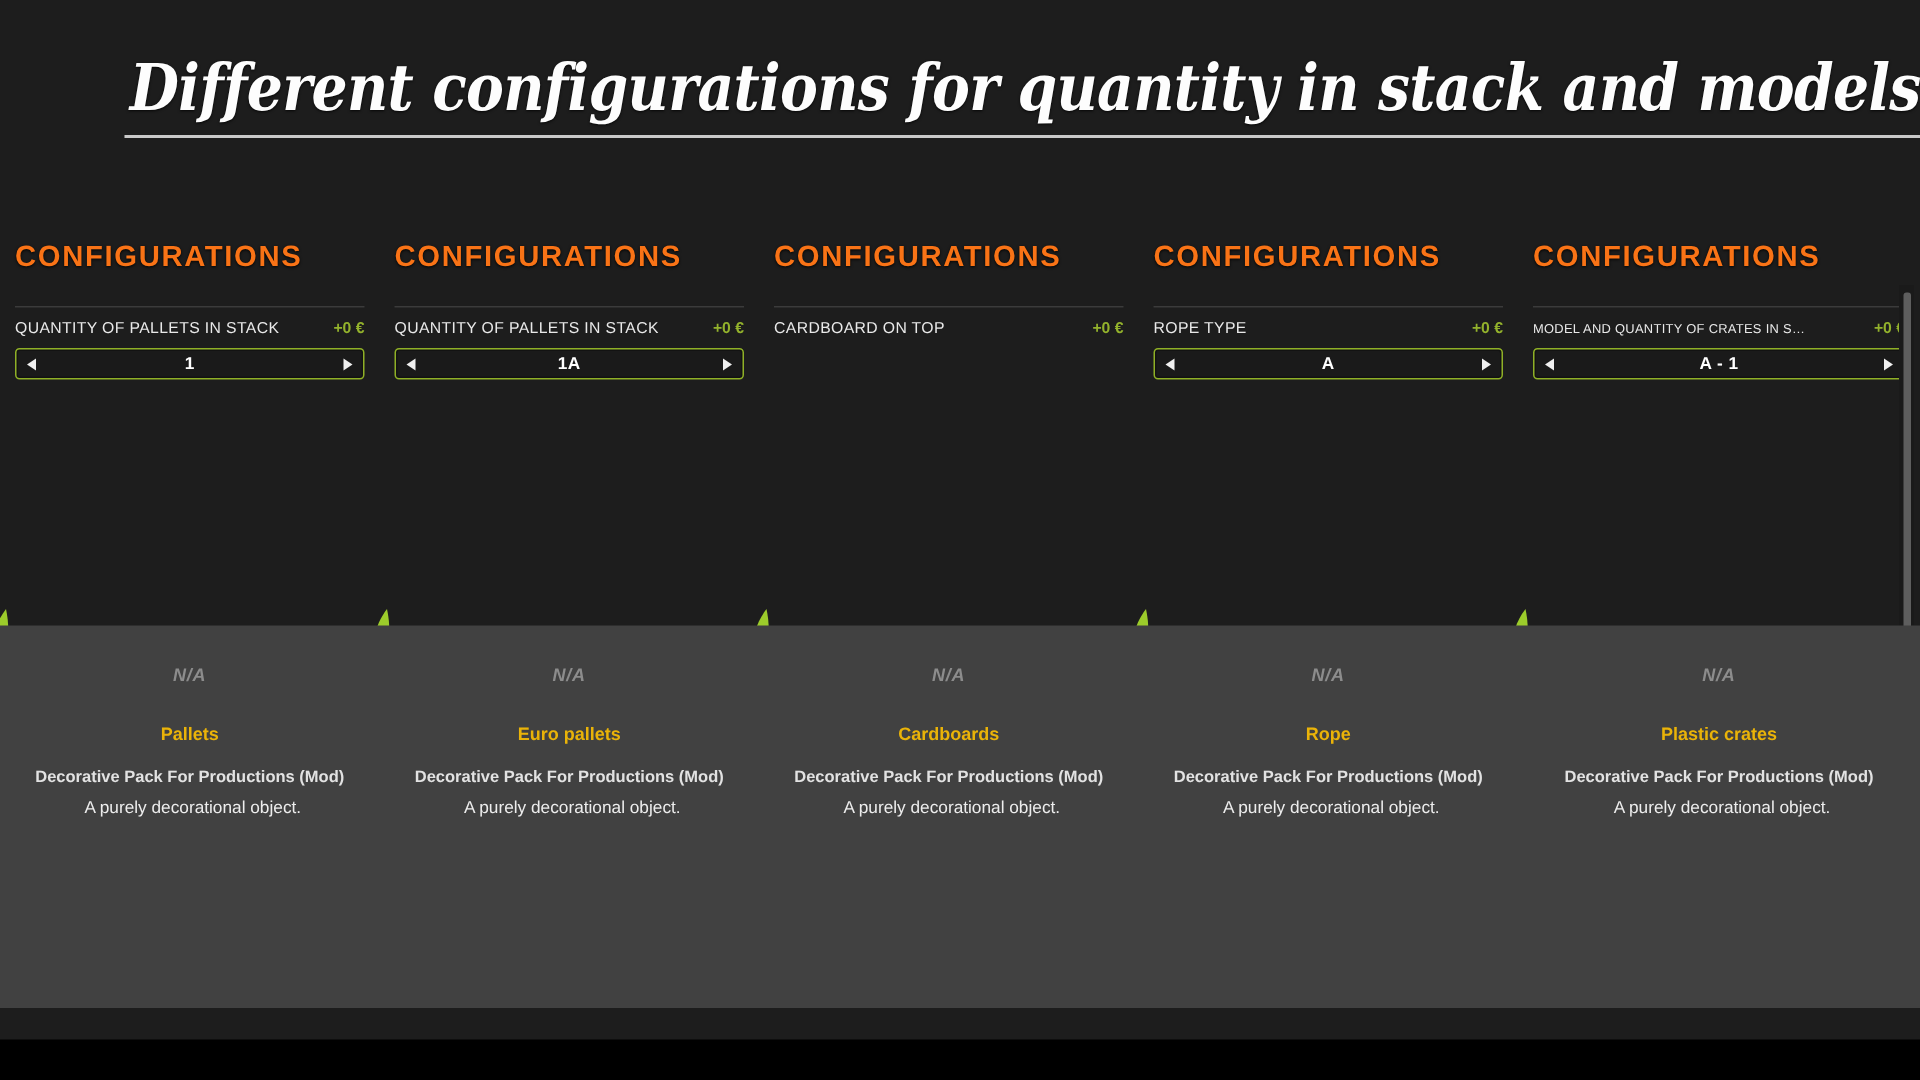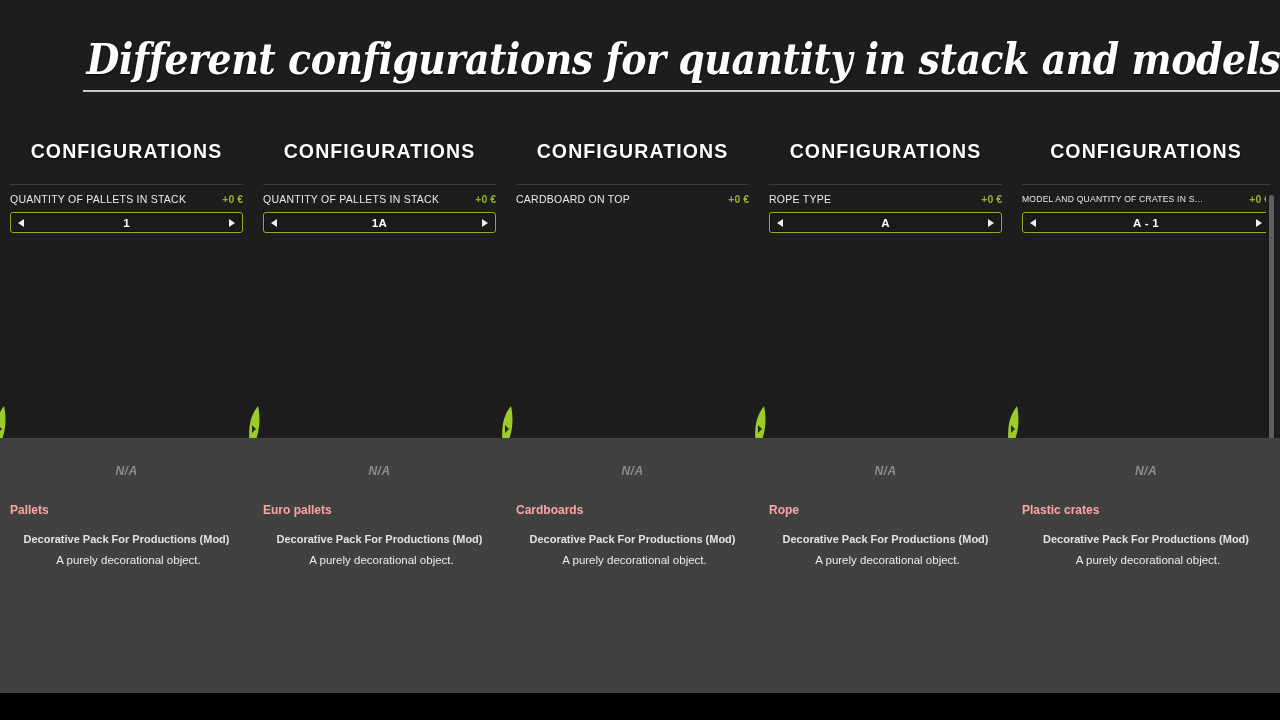--- a/index.html
+++ b/index.html
@@ -45,25 +45,25 @@
     display: flex;
   }
   .config-col {
     width: 253px;
     position: relative;
     padding: 0 10px;
   }
   .config-col.last { width: 268px; }
 
   .config-heading {
-    text-align: center;
-    color: #ffffff;
+    color: #f97316;
     font-size: 19.5px;
     font-weight: bold;
     letter-spacing: 1.1px;
+    margin-top: 20px;
     text-shadow: 0 1px 2px rgba(0,0,0,0.9);
   }
   .config-divider {
     margin-top: 21px;
     height: 1px;
     background: #3b3b3b;
   }
   .config-row {
     margin-top: 8px;
     display: flex;
@@ -136,21 +136,21 @@
     position: absolute;
     top: 195px; right: 6px;
     width: 5px; height: 245px;
     background: #5e5e5e;
     border-radius: 2px;
   }
 
   
   .item-area {
     position: absolute;
-    top: 438px; left: 0;
+    top: 417px; left: 0;
     width: 1280px; height: 255px;
     background: #414141;
     display: flex;
   }
   .item-col {
     width: 253px;
     position: relative;
     padding: 0 10px;
   }
   .item-col.last { width: 268px; }
@@ -159,21 +159,22 @@
     margin-top: 26px;
     text-align: center;
     color: #8c8c8c;
     font-size: 12px;
     font-style: italic;
     font-weight: bold;
     letter-spacing: 0.5px;
   }
   .item-name {
     margin-top: 25px;
-    color: #fca5a5;
+    text-align: center;
+    color: #eab308;
     font-size: 12px;
     font-weight: bold;
   }
   .item-pack {
     margin-top: 16px;
     text-align: center;
     color: #e2e2e2;
     font-size: 11px;
     font-weight: bold;
   }

